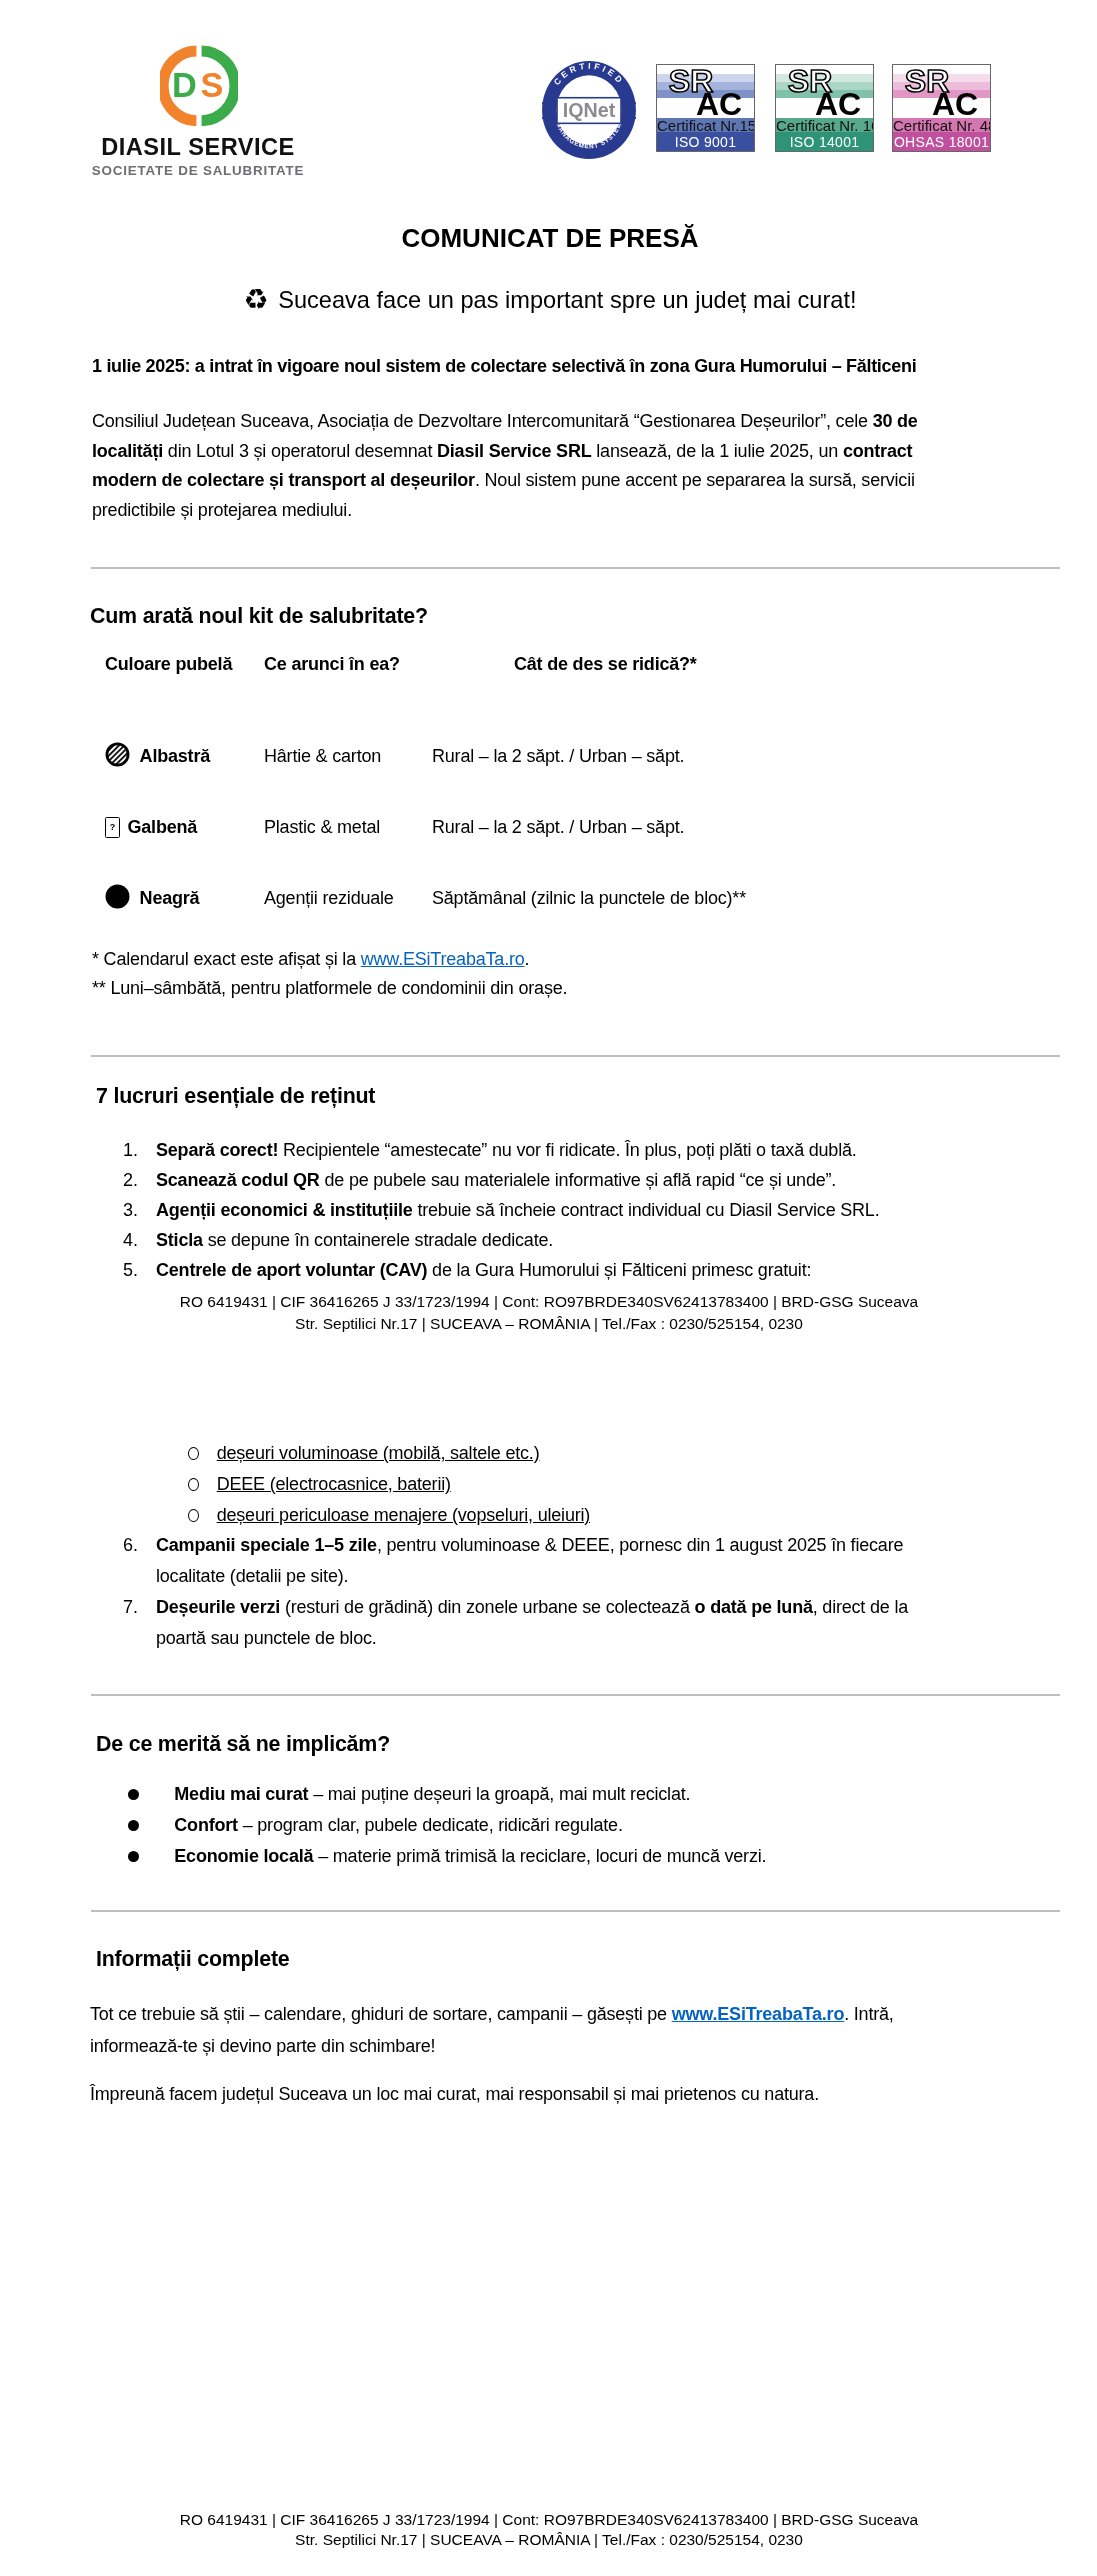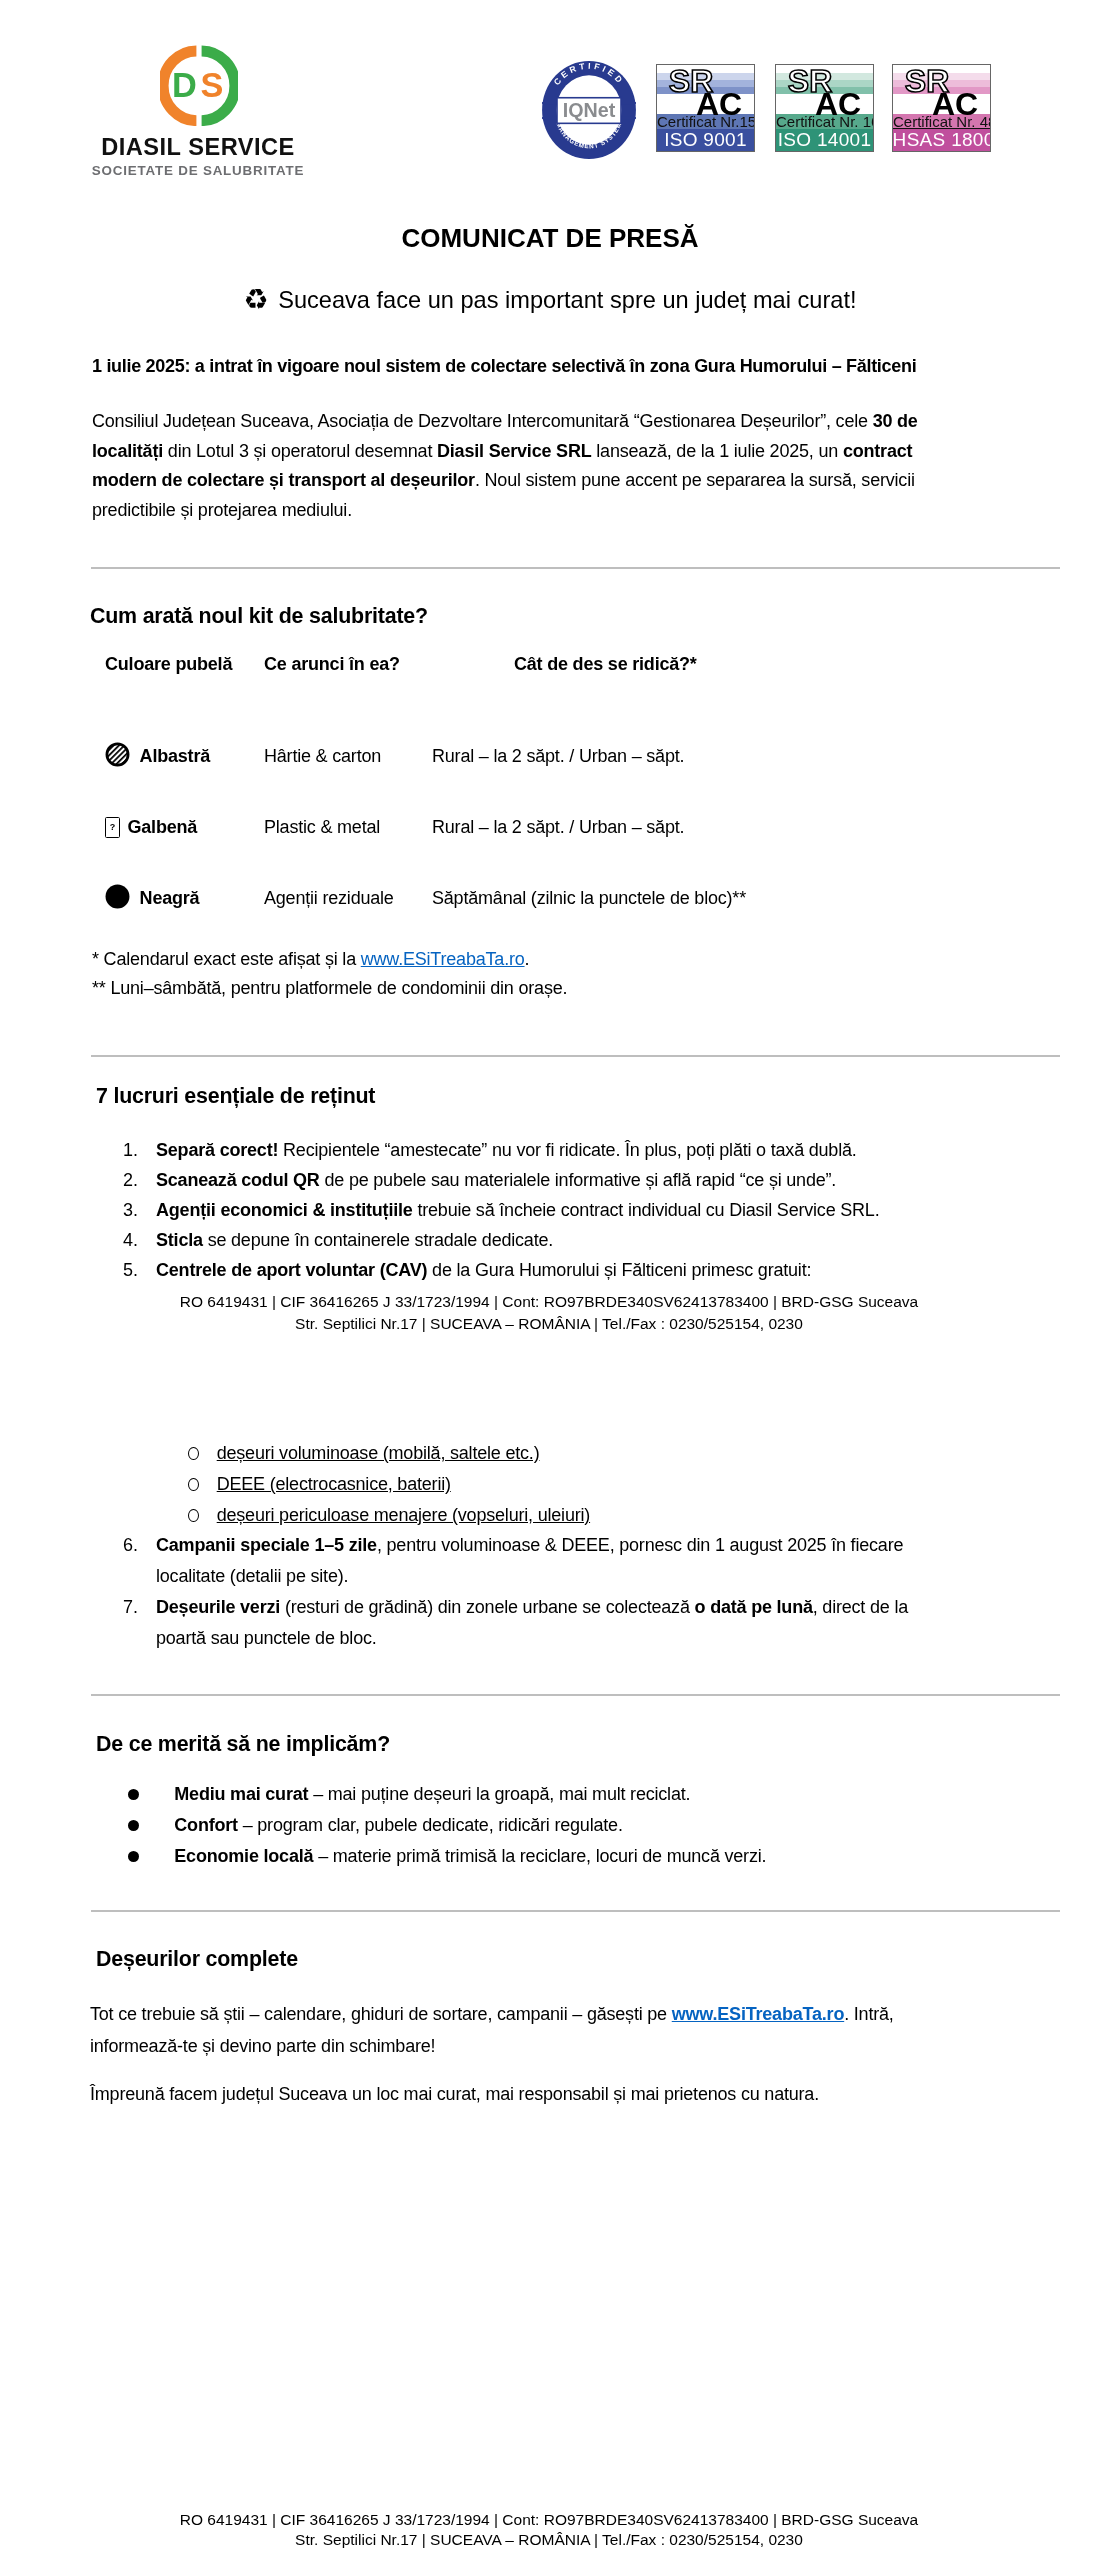--- a/index.html
+++ b/index.html
@@ -10,21 +10,21 @@
   .abs{position:absolute;}
   
   .logo-svg{left:160px;top:45px;}
   .logo-name{left:80px;top:134px;width:236px;text-align:center;font-size:23.6px;font-weight:bold;letter-spacing:0.5px;color:#111;}
   .logo-tagline{left:80px;top:163px;width:236px;text-align:center;font-size:13.4px;letter-spacing:0.8px;color:#6d6e71;font-weight:bold;}
   .iqnet{left:541px;top:60px;}
   .srac{top:64px;width:99px;height:88px;border:0.5px solid #666;box-sizing:border-box;overflow:hidden;}
   .srac .bands{position:absolute;inset:0;display:flex;flex-direction:column;}
   .srac .b0{height:14%;}.srac .b1{height:13%;}.srac .b2{height:13%;}.srac .b3{height:13%;}
   .srac .b-cert{height:17%;display:flex;align-items:center;justify-content:flex-start;font-size:15px;color:#111;white-space:nowrap;margin-top:20px;}
-  .srac .b-bottom{height:30%;display:flex;align-items:center;justify-content:center;font-size:19px;color:#fff;letter-spacing:0.3px;white-space:nowrap;}
+  .srac .b-bottom{height:30%;display:flex;align-items:center;justify-content:center;font-size:14px;color:#fff;letter-spacing:0.3px;white-space:nowrap;}
   .srac .sr{position:absolute;left:11.8px;top:0px;font-size:32px;font-weight:bold;color:#fff;-webkit-text-stroke:1.6px #000;line-height:1;}
   .srac .ac{position:absolute;left:39px;top:22.5px;font-size:32px;font-weight:bold;color:#000;line-height:1;}
   
   .title{left:46px;top:222px;width:1008px;text-align:center;font-size:26px;font-weight:bold;letter-spacing:0px;line-height:32px;}
   .subtitle{left:46px;top:284px;width:1008px;display:flex;justify-content:center;align-items:center;gap:9.6px;font-size:23.6px;line-height:32px;}
   .recycle{font-family:"DejaVu Sans",sans-serif;font-size:28px;line-height:32px;}
   .lead{left:92px;top:355px;width:997px;font-size:18px;font-weight:bold;letter-spacing:-0.3px;line-height:22.5px;}
   .intro{left:92px;top:407px;width:1003px;font-size:18px;line-height:29.5px;letter-spacing:-0.2px;white-space:pre-line;}
   b,.bold{font-weight:bold;}
   
@@ -280,21 +280,21 @@
       <span class="li-text"><b>Confort</b><span> – program clar, pubele dedicate, ridicări regulate.</span></span>
     </div>
   <div class="row">
       <span class="dot-marker"></span>
       <span class="li-text"><b>Economie locală</b><span> – materie primă trimisă la reciclare, locuri de muncă verzi.</span></span>
     </div>
 </div>
 
 <div class="abs divider" style="top:1910px"></div>
 
-<div class="abs h-section" style="left:96px;top:1947px">Deșeurilor complete</div>
+<div class="abs h-section" style="left:96px;top:1947px">Informații complete</div>
 
 <div class="abs info-para"><span>Tot ce trebuie să știi – calendare, ghiduri de sortare, campanii – găsești pe </span><a href="#" class="doclink bold">www.ESiTreabaTa.ro</a><span>. Intră,
 informează-te și devino parte din schimbare!</span></div>
 
 <div class="abs closing">Împreună facem județul Suceava un loc mai curat, mai responsabil și mai prietenos cu natura.</div>
 
 <div class="abs page-footer">
   <div>RO 6419431 | CIF 36416265 J 33/1723/1994 | Cont: RO97BRDE340SV62413783400 | BRD-GSG Suceava</div>
   <div>Str. Septilici Nr.17 | SUCEAVA – ROMÂNIA | Tel./Fax : 0230/525154, 0230</div>
 </div>

